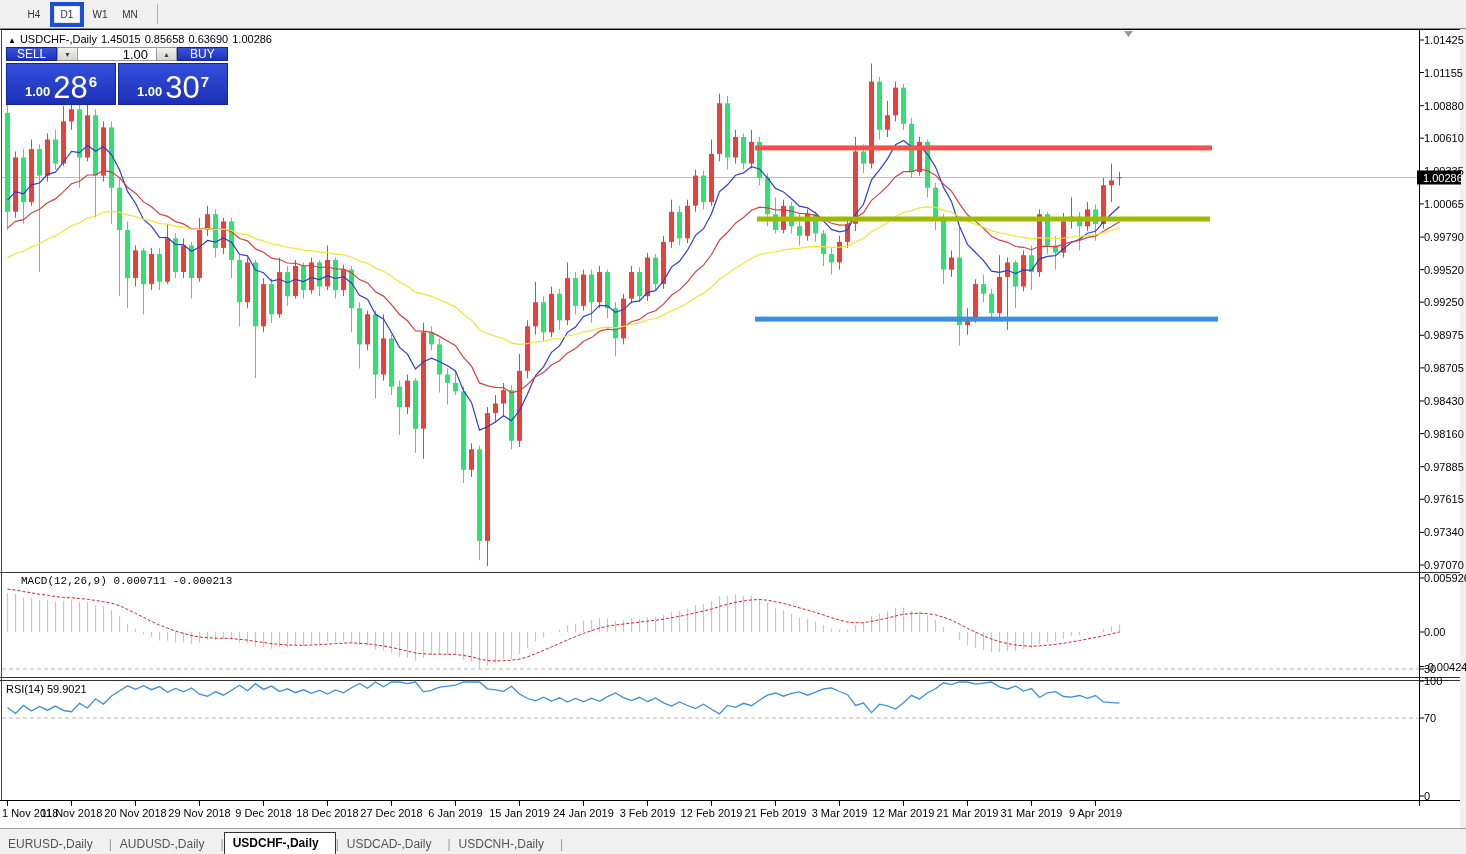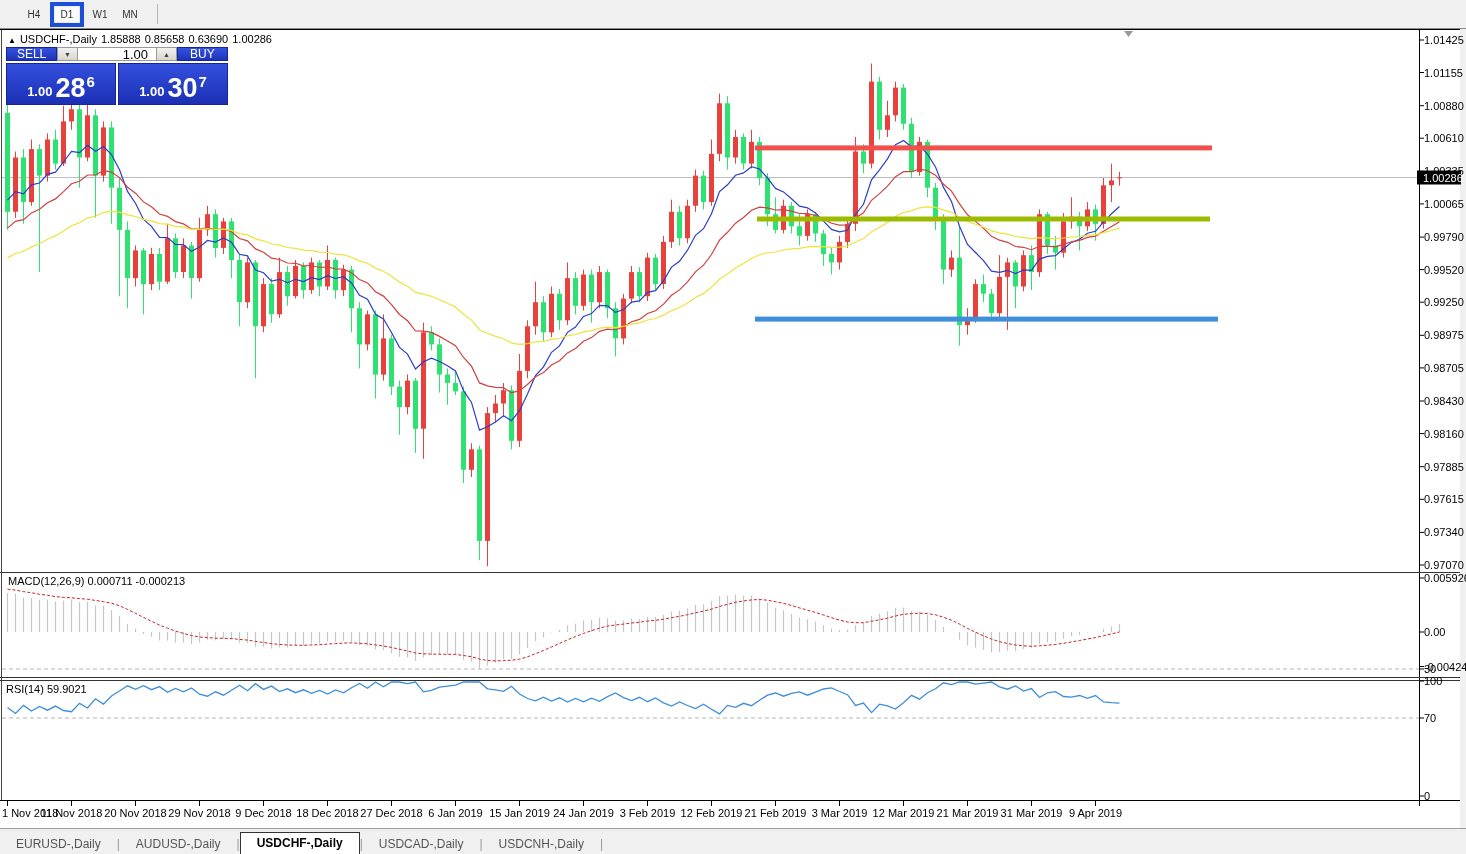--- a/index.html
+++ b/index.html
@@ -27,26 +27,26 @@
     display:flex;align-items:center;justify-content:center;border:1px solid #16249a;cursor:pointer;}
   .spin{width:20px;background:linear-gradient(#f2f1ee,#d9d5cc);border:1px solid #9a9a9a;color:#345;
     font-size:7px;display:flex;align-items:center;justify-content:center;cursor:pointer;}
   .vol{width:70px;border:1px solid #9a9a9a;border-left:none;border-right:none;font-size:13px;
     text-align:right;padding:0 8px 0 0;color:#000;font-family:"Liberation Sans",sans-serif;}
   .trow2{display:flex;margin-top:2px;}
   .quote{width:108px;height:38px;background:linear-gradient(#3450de,#1b2fb4);border:1px solid #16249a;
     color:#fff;display:flex;align-items:flex-end;justify-content:center;padding-bottom:2px;cursor:pointer;}
   .quote+.quote{margin-left:2px;}
   .q-small{font-size:13px;font-weight:bold;margin-right:3px;margin-bottom:3px;}
-  .q-big{font-size:27px;font-weight:bold;line-height:28px;}
+  .q-big{font-size:31px;font-weight:normal;line-height:28px;}
   .q-sup{font-size:15px;font-weight:bold;margin-left:1px;margin-bottom:12px;}
   
   .tabbar{position:absolute;left:0;top:828px;width:1466px;height:26px;background:#f0f0f0;
     border-top:1px solid #9a9a9a;display:flex;align-items:flex-end;z-index:30;}
-  .tab{font-size:12px;color:#555;padding:3px 16px 4px 16px;cursor:pointer;white-space:nowrap;}
+  .tab{font-size:12px;color:#555;padding:3px 16px 4px 8px;cursor:pointer;white-space:nowrap;}
   .tab.active{background:#fff;border:1px solid #333;border-bottom:1px solid #fff;color:#000;font-weight:bold;}
   .tabsep{color:#999;font-size:12px;padding-bottom:4px;}
 </style>
 </head>
 <body>
 
 <div id="stage">
 
   <div class="toolbar">
     <div id="tfbtns" style="display:flex;align-items:center;">
@@ -586,21 +586,21 @@
       <text x="903.5" y="817" font-size="11" fill="#000" font-family="&quot;Liberation Sans&quot;,sans-serif" text-anchor="middle">12 Mar 2019</text>
       <line x1="967.5" y1="801" x2="967.5" y2="806" stroke="#000"></line>
       <text x="967.5" y="817" font-size="11" fill="#000" font-family="&quot;Liberation Sans&quot;,sans-serif" text-anchor="middle">21 Mar 2019</text>
       <line x1="1031.5" y1="801" x2="1031.5" y2="806" stroke="#000"></line>
       <text x="1031.5" y="817" font-size="11" fill="#000" font-family="&quot;Liberation Sans&quot;,sans-serif" text-anchor="middle">31 Mar 2019</text>
       <line x1="1095.5" y1="801" x2="1095.5" y2="806" stroke="#000"></line>
       <text x="1095.5" y="817" font-size="11" fill="#000" font-family="&quot;Liberation Sans&quot;,sans-serif" text-anchor="middle">9 Apr 2019</text>
     </svg>
 
   <div class="chart-title">
-    <span class="tri">▲</span><span>USDCHF-,Daily</span><span>1.85888</span><span>0.85658</span><span>0.63690</span><span>1.00286</span>
+    <span class="tri">▲</span><span>USDCHF-,Daily</span><span>1.45015</span><span>0.85658</span><span>0.63690</span><span>1.00286</span>
   </div>
 
   <div class="trade">
     <div class="trow1">
       <div class="btn-side">SELL</div>
       <div class="spin">▼</div>
       <input class="vol" value="1.00" style="">
       <div class="spin">▲</div>
       <div class="btn-side">BUY</div>
     </div>
@@ -611,21 +611,21 @@
         <span class="q-sup">6</span>
       </div>
       <div class="quote">
         <span class="q-small">1.00</span>
         <span class="q-big">30</span>
         <span class="q-sup">7</span>
       </div>
     </div>
   </div>
 
-  <div class="ind-label" style="left:8px;top:575px;">MACD(12,26,9) 0.000711 -0.000213</div>
+  <div class="ind-label" style="left:21px;top:575px;font-family:Liberation Mono, monospace;">MACD(12,26,9) 0.000711 -0.000213</div>
   <div class="ind-label" style="left:6px;top:683px;text-align:center;">RSI(14) 59.9021</div>
 
   <div class="tabbar" id="tabbar">
       <div class="tab">EURUSD-,Daily</div>
       <span class="tabsep">|</span>
       <div class="tab">AUDUSD-,Daily</div>
       <span class="tabsep">|</span>
       <div class="tab active">USDCHF-,Daily</div>
       <span class="tabsep">|</span>
       <div class="tab">USDCAD-,Daily</div>

